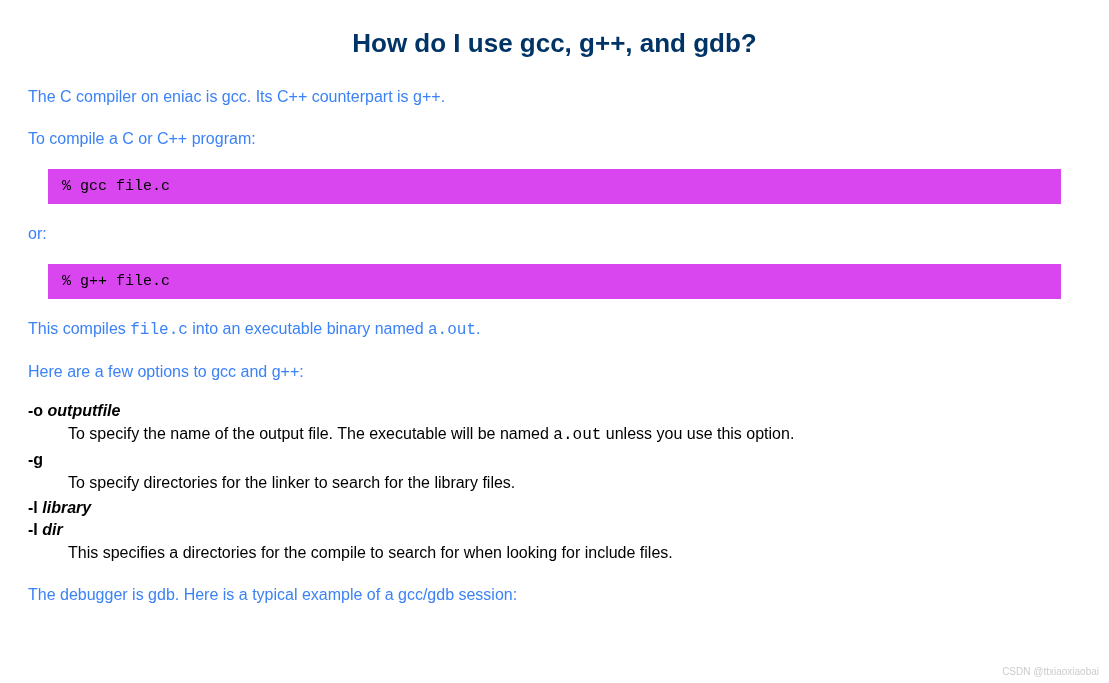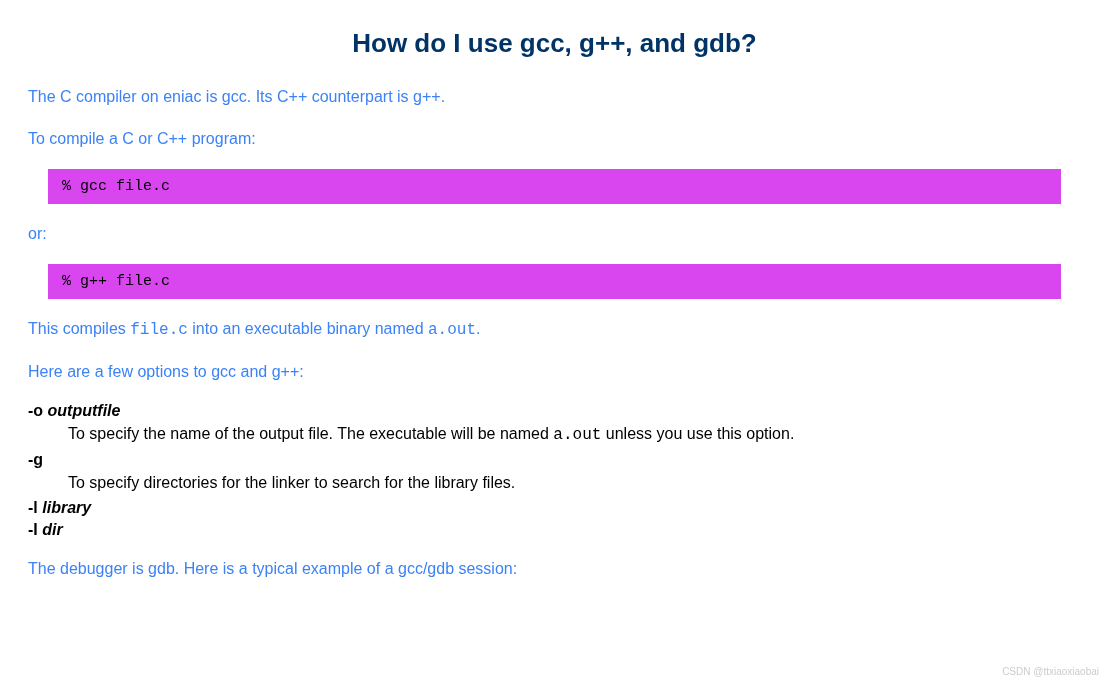--- a/index.html
+++ b/index.html
@@ -89,17 +89,18 @@
   <dt><span>-o</span> <em>outputfile</em></dt>
   <dd><span>To specify the name of the output file. The executable will be named </span><code>a.out</code><span> unless you use this option.</span></dd>
 
   <dt><span>-g</span></dt>
 
   <dd>To specify directories for the linker to search for the library files.</dd>
 
   <dt><span>-l</span> <em>library</em></dt>
 
   <dt><span>-I</span> <em>dir</em></dt>
+  <dd>This specifies a directories for the compile to search for when looking for include files.</dd>
 </dl>
 
 <p>The debugger is gdb. Here is a typical example of a gcc/gdb session:</p>
 
 <div class="watermark">CSDN @ttxiaoxiaobai</div>
 
 </body></html>

